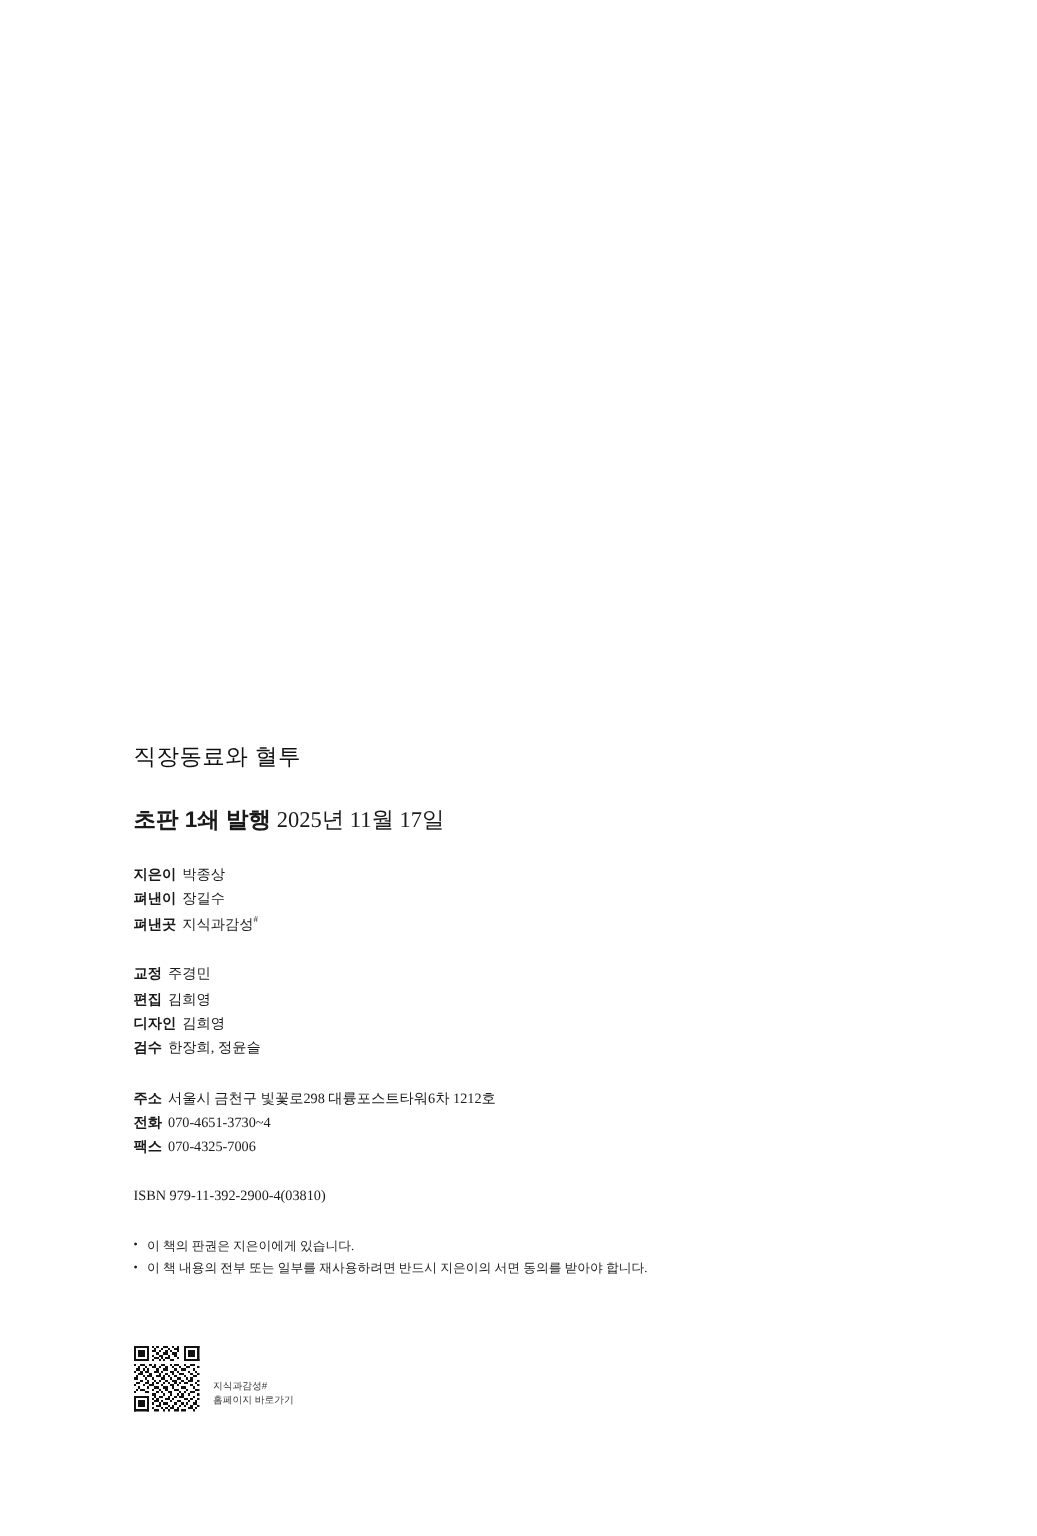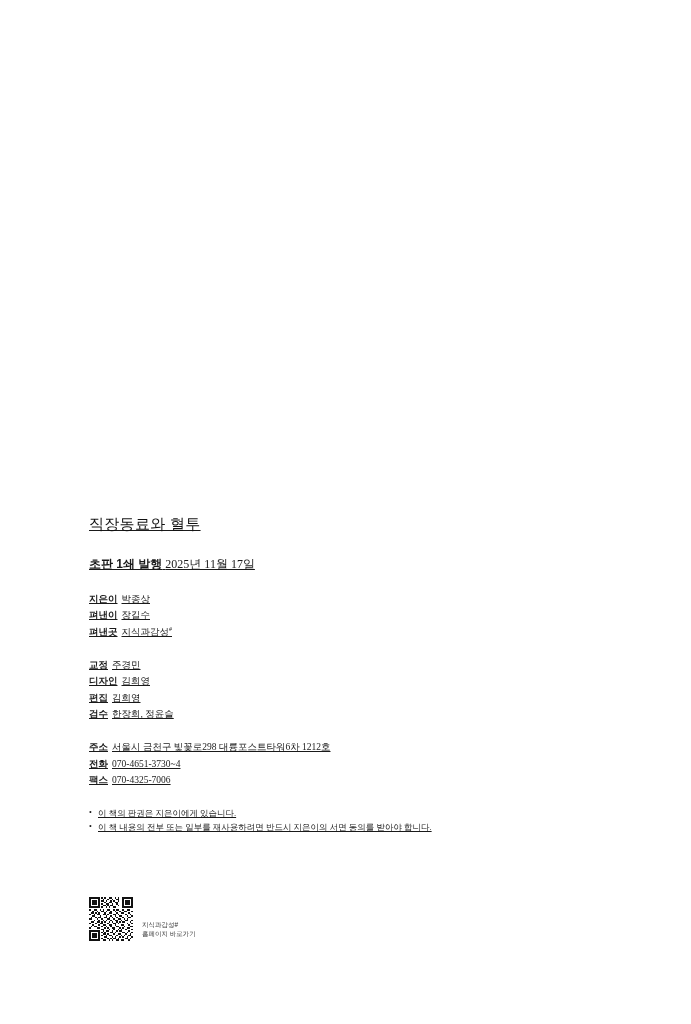--- a/index.html
+++ b/index.html
@@ -18,34 +18,33 @@
   .page {
     position: absolute;
     left: 0; top: 0;
     width: 691px;
     height: 1024px;
     background: #ffffff;
   }
   .colophon {
     position: absolute;
     left: 89px;
-    top: 515px;
+    top: 495px;
     width: 520px;
-    text-decoration: underline;
   }
   .book-title {
     font-size: 15px;
     font-weight: 400;
     letter-spacing: 0.3px;
     color: #111;
     margin: 0 0 22px 0;
     font-family: "Liberation Sans", sans-serif;
   }
   .pubdate {
-    font-size: 12px;
+    font-size: 15px;
     margin: 0 0 18px 0;
     line-height: 1.4;
   }
   .pubdate .lbl {
     font-weight: bold;
     font-family: "Liberation Sans", sans-serif;
   }
   .block {
     margin: 0 0 17px 0;
   }
@@ -136,43 +135,47 @@
       <div class="row">
         <span class="lbl">펴낸곳</span><span class="val">지식과감성</span><span class="sup">#</span>
       </div>
     </div>
 
     <div class="block">
       <div class="row">
         <span class="lbl">교정</span><span class="val">주경민</span>
       </div>
       <div class="row">
+        <span class="lbl">편집</span><span class="val">김희영</span>
+      </div>
+      <div class="row">
         <span class="lbl">디자인</span><span class="val">김희영</span>
       </div>
       <div class="row">
-        <span class="lbl">편집</span><span class="val">김희영</span>
-      </div>
-      <div class="row">
         <span class="lbl">검수</span><span class="val">한장희, 정윤슬</span>
       </div>
     </div>
 
     <div class="block">
       <div class="row">
         <span class="lbl">주소</span><span class="val">서울시 금천구 빛꽃로298 대륭포스트타워6차 1212호</span>
       </div>
       <div class="row">
         <span class="lbl">전화</span><span class="val">070-4651-3730~4</span>
       </div>
       <div class="row">
         <span class="lbl">팩스</span><span class="val">070-4325-7006</span>
       </div>
     </div>
 
     <div class="isbn-block">
+      <div class="row">
+        <span class="val">ISBN</span>
+        <span class="val">979-11-392-2900-4(03810)</span>
+      </div>
     </div>
 
     <div class="notice">
       <div class="notice-line">이 책의 판권은 지은이에게 있습니다.</div>
       <div class="notice-line">이 책 내용의 전부 또는 일부를 재사용하려면 반드시 지은이의 서면 동의를 받아야 합니다.</div>
     </div>
 
   </div>
 
   <div class="qr-area">

